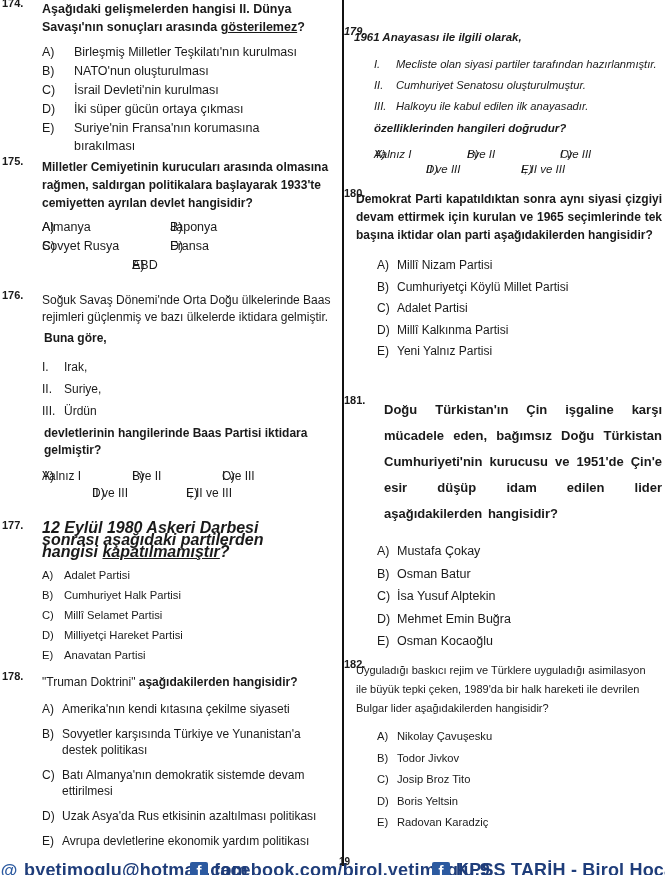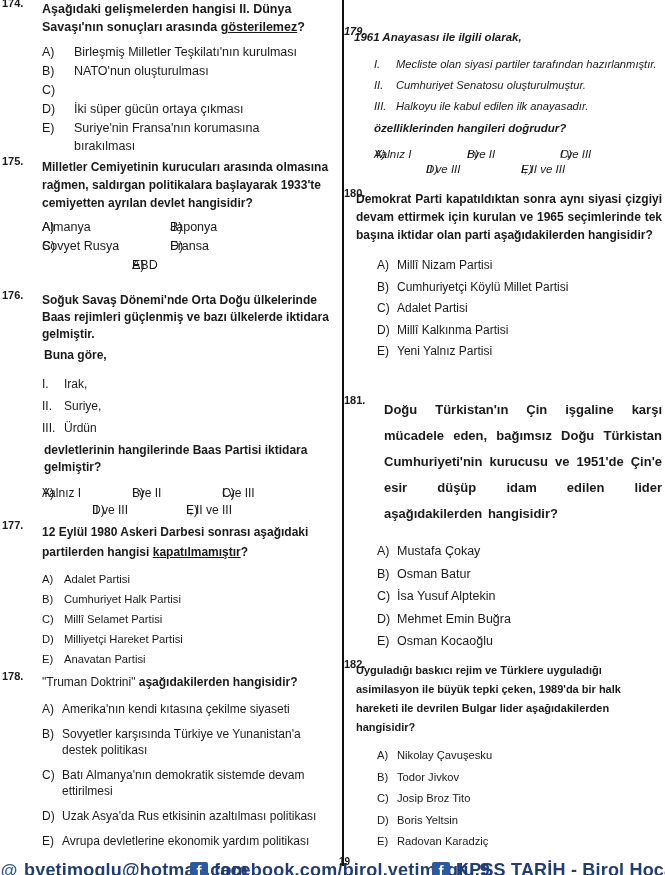--- a/index.html
+++ b/index.html
@@ -5,21 +5,21 @@
     html, body { margin: 0; padding: 0; background: #ffffff; }
     body { width: 665px; height: 875px; overflow: hidden; position: relative;
       font-family: "Liberation Sans", sans-serif; color: #1a1a1a; }
     .col { position: absolute; top: 0; }
     .col-left { left: 0; width: 336px; }
     .col-right { left: 344px; width: 321px; }
     .divider { position: absolute; left: 342px; top: 0; width: 1.5px; height: 866px; background: #111; }
     .q { position: absolute; }
     .qnum { position: absolute; left: 0; top: -3px; font-size: 11px; font-weight: bold; }
     .stem { margin-left: 40px; font-size: 12.5px; line-height: 18px; font-weight: bold; }
-    .stem.normal { font-weight: bold; }
+    .stem.normal { font-weight: normal; }
     .stem .n { font-weight: normal; }
     .u { text-decoration: underline; }
     .opts { margin-left: 40px; margin-top: 5px; font-size: 12.5px; }
     .opt { display: flex; line-height: 18px; margin-bottom: 1px; }
     .opt .l { width: 32px; flex: none; }
     .opt .t { flex: 1; }
     .small .opt { font-size: 11.2px; line-height: 16px; margin-bottom: 4px; }
     .small .opt .l { width: 22px; }
     .small { margin-left: 40px; }
     .grid3 { margin-left: 40px; margin-top: 6px; font-size: 12.5px; line-height: 18px; position: relative; height: 38px; }
@@ -50,20 +50,21 @@
       <div class="opt">
           <span class="l">A)</span>
           <span class="t">Birleşmiş Milletler Teşkilatı'nın kurulması</span>
         </div>
       <div class="opt">
           <span class="l">B)</span>
           <span class="t">NATO'nun oluşturulması</span>
         </div>
       <div class="opt">
           <span class="l">C)</span>
+          <span class="t">İsrail Devleti'nin kurulması</span>
         </div>
       <div class="opt">
           <span class="l">D)</span>
           <span class="t">İki süper gücün ortaya çıkması</span>
         </div>
       <div class="opt">
           <span class="l">E)</span>
           <span class="t">Suriye'nin Fransa'nın korumasına bırakılması</span>
         </div>
     </div>
@@ -134,21 +135,21 @@
         </span>
       <span style="left:144px; top:17px;">
           <span>E)</span> 
           <span>I, II ve III</span>
         </span>
     </div>
   </div>
 
   <div class="q" style="left:2px; top:522px; width:334px;">
     <span class="qnum">177.</span>
-    <div class="stem" style="font-size:12px; line-height:20px; padding-right:20px;"><span>12 Eylül 1980 Askeri Darbesi sonrası aşağıdaki partilerden hangisi </span><span class="u">kapatılmamıştır</span><span>?</span></div>
+    <div class="stem" style="font-size:16px; line-height:12px; padding-right:20px;font-style:italic;"><span>12 Eylül 1980 Askeri Darbesi sonrası aşağıdaki partilerden hangisi </span><span class="u">kapatılmamıştır</span><span>?</span></div>
     <div class="small" style="margin-top:9px;">
       <div class="opt">
           <span class="l">A)</span>
           <span class="t">Adalet Partisi</span>
         </div>
       <div class="opt">
           <span class="l">B)</span>
           <span class="t">Cumhuriyet Halk Partisi</span>
         </div>
       <div class="opt">

